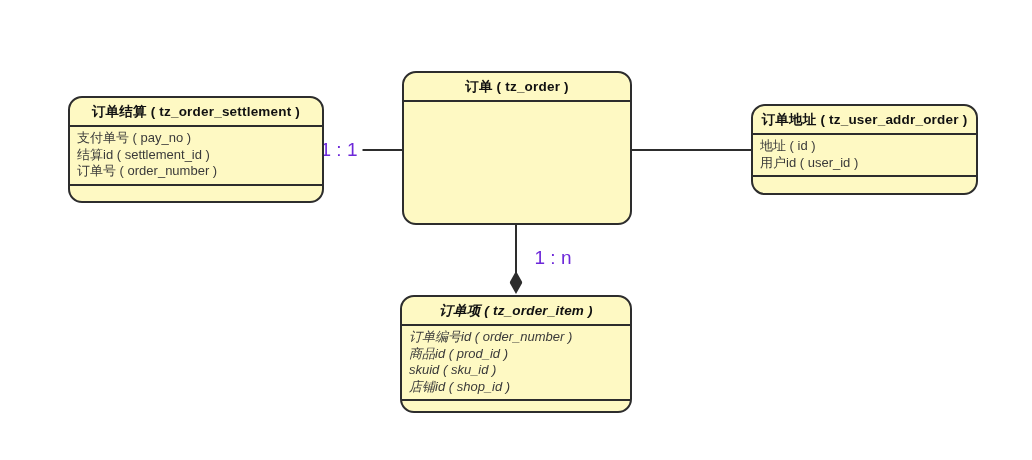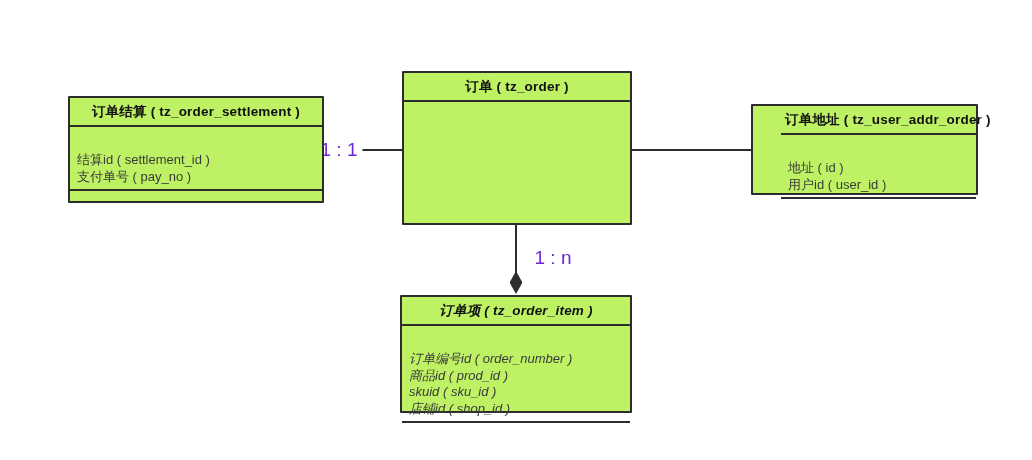--- a/index.html
+++ b/index.html
@@ -10,26 +10,25 @@
   .canvas {
     position: relative;
     width: 1032px;
     height: 460px;
     background: #ffffff;
     overflow: hidden;
   }
   
   .entity {
     position: absolute;
-    background: #bef264;
+    background: #fef9c3;
     border: 2px solid #2d2d2d;
-    border-radius: 1px;
+    border-radius: 14px;
     display: flex;
     flex-direction: column;
-    gap: 22px;
   }
   .entity-title {
     font-size: 13.5px;
     font-weight: bold;
     color: #111111;
     text-align: center;
     padding: 5px 4px 4px 4px;
     border-bottom: 2px solid #2d2d2d;
     white-space: nowrap;
     letter-spacing: 0.2px;
@@ -44,21 +43,21 @@
     line-height: 16.6px;
     white-space: nowrap;
   }
   .entity-empty {
     flex: 1;
     min-height: 18px;
   }
   
   .entity-settlement { left: 68px;  top: 96px;  width: 256px; height: 107px; }
   .entity-order      { left: 402px; top: 71px;  width: 230px; height: 154px; }
-  .entity-addr       { left: 751px; top: 104px; width: 227px; height: 91px; padding-left: 28px;  }
+  .entity-addr       { left: 751px; top: 104px; width: 227px; height: 91px;  }
   .entity-item       { left: 400px; top: 295px; width: 232px; height: 118px; font-style: italic; }
 
   
   .connector-h {
     position: absolute;
     height: 2px;
     background: #2d2d2d;
   }
   .connector-v {
     position: absolute;
@@ -102,22 +101,23 @@
 
   <div class="connector-h rel-order-addr"></div>
 
   <div class="connector-v rel-order-item"></div>
   <div class="rel-label rel-label-1n">1 : n</div>
   <div class="diamond"></div>
 
   <div class="entity entity-settlement">
     <div class="entity-title">订单结算 ( tz_order_settlement )</div>
     <div class="entity-fields">
+      <div class="entity-field">支付单号 ( pay_no )</div>
       <div class="entity-field">结算id ( settlement_id )</div>
-      <div class="entity-field">支付单号 ( pay_no )</div>
+      <div class="entity-field">订单号 ( order_number )</div>
     </div>
     <div class="entity-empty"></div>
   </div>
 
   <div class="entity entity-order">
     <div class="entity-title">订单 ( tz_order )</div>
     <div class="entity-empty"></div>
   </div>
 
   <div class="entity entity-addr">

